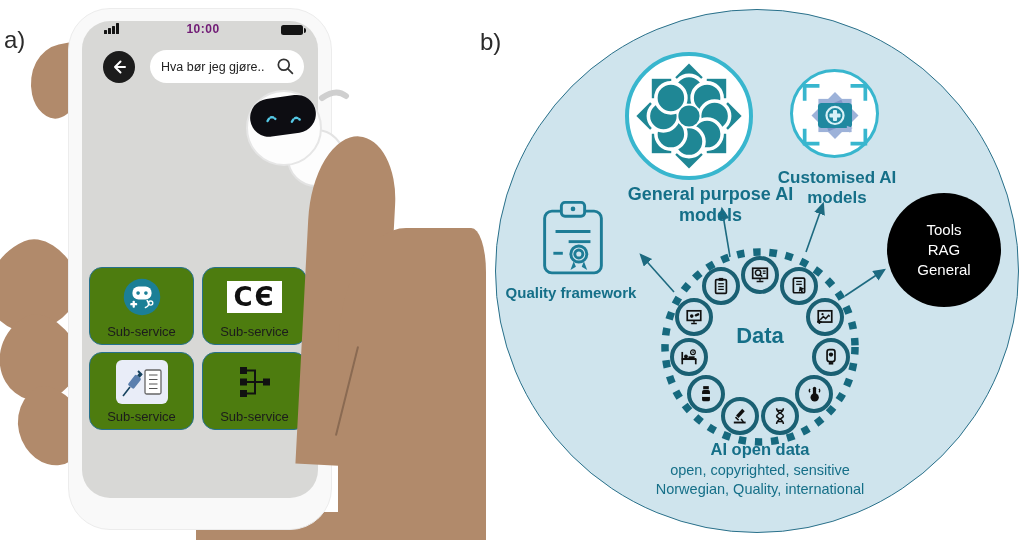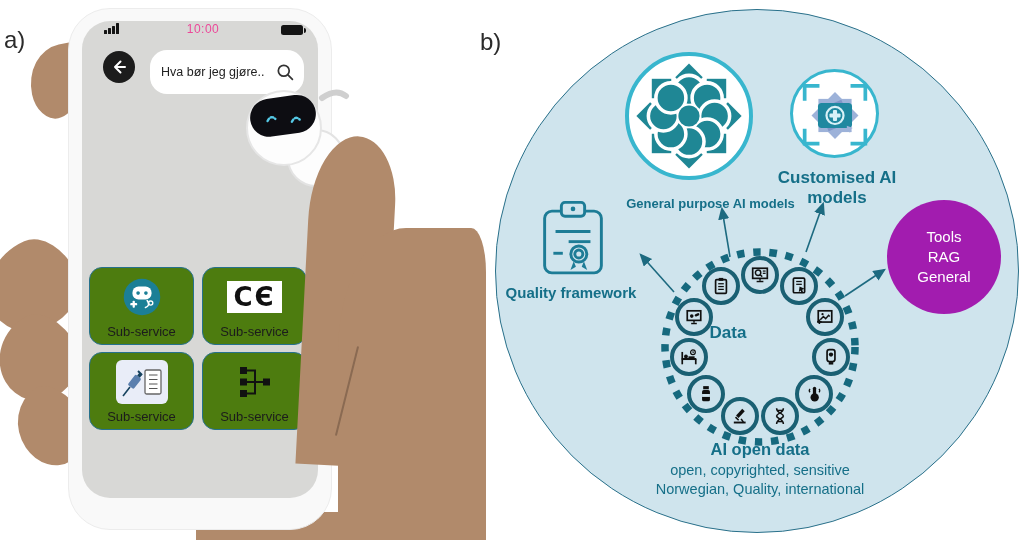--- a/index.html
+++ b/index.html
@@ -30,30 +30,30 @@
   .thumb-crease { left:346px; top:345px; width:2px; height:92px; background:#8a6a52;
     transform:rotate(14deg); border-radius:2px; }
 
   
   .phone-frame { left:68px; top:8px; width:264px; height:522px; background:#f9f9f9;
     border:1px solid #ececec; border-radius:42px; }
   .phone-screen { left:82px; top:21px; width:236px; height:477px; background:#d8d8d6;
     border-radius:28px; }
 
   .status-time { left:178px; top:22px; width:50px; text-align:center; font-size:12px;
-    color:#ec4899; letter-spacing:.5px; }
+    color:#701a75; letter-spacing:.5px;font-weight:bold; }
   .signal { left:104px; top:23px; width:18px; height:11px; display:flex; align-items:flex-end; gap:1.5px; }
   .signal i { display:block; width:2.6px; background:#141414; border-radius:.5px; }
   .battery { left:281px; top:25px; width:22px; height:10px; background:#141414; border-radius:2.5px; }
   .battery:after { content:""; position:absolute; right:-3px; top:2.5px; width:2.5px; height:5px;
     background:#141414; border-radius:0 2px 2px 0; }
 
   .back-btn { left:103px; top:51px; width:32px; height:32px; border-radius:50%;
     background:#1c1c1c; display:flex; align-items:center; justify-content:center; cursor:pointer; }
-  .search-pill { left:150px; top:50px; width:154px; height:44px; background:#fff;
+  .search-pill { left:150px; top:50px; width:154px; height:33px; background:#fff;
     border-radius:17px; display:flex; align-items:center; padding:0 9px 0 11px; cursor:text; }
   .search-text { font-size:12.5px; color:#222; white-space:nowrap; flex:1; }
 
   .logo { left:121px; top:104px; width:150px; height:148px; background:#1a6f80;
     color:#fff; padding:30px 0 0 25px; font-family:"DejaVu Sans",sans-serif; }
   .logo .row { display:block; font-size:26px; letter-spacing:13px; line-height:31px; font-weight:400; }
   .logo b { font-weight:700; }
 
   .robot { left:240px; top:84px; width:112px; height:110px; }
 
@@ -68,29 +68,29 @@
   .syr-box { background:#e9edf8; border-radius:6px; padding:2px; }
 
   
   .big-circle { left:495px; top:9px; width:524px; height:524px; border-radius:50%;
     background:#cfe4ed; border:1.5px solid #29708a; }
   .model-circle { border-radius:50%; background:#fff; display:flex; align-items:center;
     justify-content:center; }
   .general-circle { left:625px; top:52px; width:128px; height:128px; border:4px solid #38b6ce; }
   .customised-circle { left:790px; top:69px; width:89px; height:89px; border:3px solid #38b6ce; }
   .eco-label { color:#156f88; font-weight:700; text-align:center; }
-  .lbl-general { left:608px; top:196px; width:205px; font-size:13px; }
+  .lbl-general { left:608px; top:184px; width:205px; font-size:18px; }
   .lbl-customised { left:763px; top:168px; width:148px; font-size:17px; }
   .lbl-quality { left:503px; top:284px; width:136px; font-size:15px; }
   .quality-icon { left:541px; top:199px; width:64px; height:78px; }
-  .tools-circle { left:887px; top:200px; width:114px; height:114px; border-radius:50%;
-    background:#a21caf; display:flex; align-items:center; justify-content:center; }
+  .tools-circle { left:887px; top:193px; width:114px; height:114px; border-radius:50%;
+    background:#000000; display:flex; align-items:center; justify-content:center; }
   .tools-text { color:#fff; font-size:15px; line-height:20px; text-align:center; }
 
-  .data-title { left:673px; top:323px; width:110px; text-align:center; font-size:17px;
+  .data-title { left:705px; top:323px; width:110px; text-align:center; font-size:22px;
     font-weight:700; color:#156f88; }
   .ring-icon { width:38px; height:38px; border-radius:50%; background:#cde2ec;
     border:4.5px solid #1a6073; display:flex; align-items:center; justify-content:center; }
 
   .ai-title { left:662px; top:440px; width:196px; text-align:center; font-size:16.5px;
     font-weight:700; color:#156f88; }
   .ai-line1 { left:635px; top:462px; width:250px; text-align:center; font-size:14.5px; color:#156f88; }
   .ai-line2 { left:625px; top:481px; width:270px; text-align:center; font-size:14.5px; color:#156f88; }
 
   svg { display:block; }

